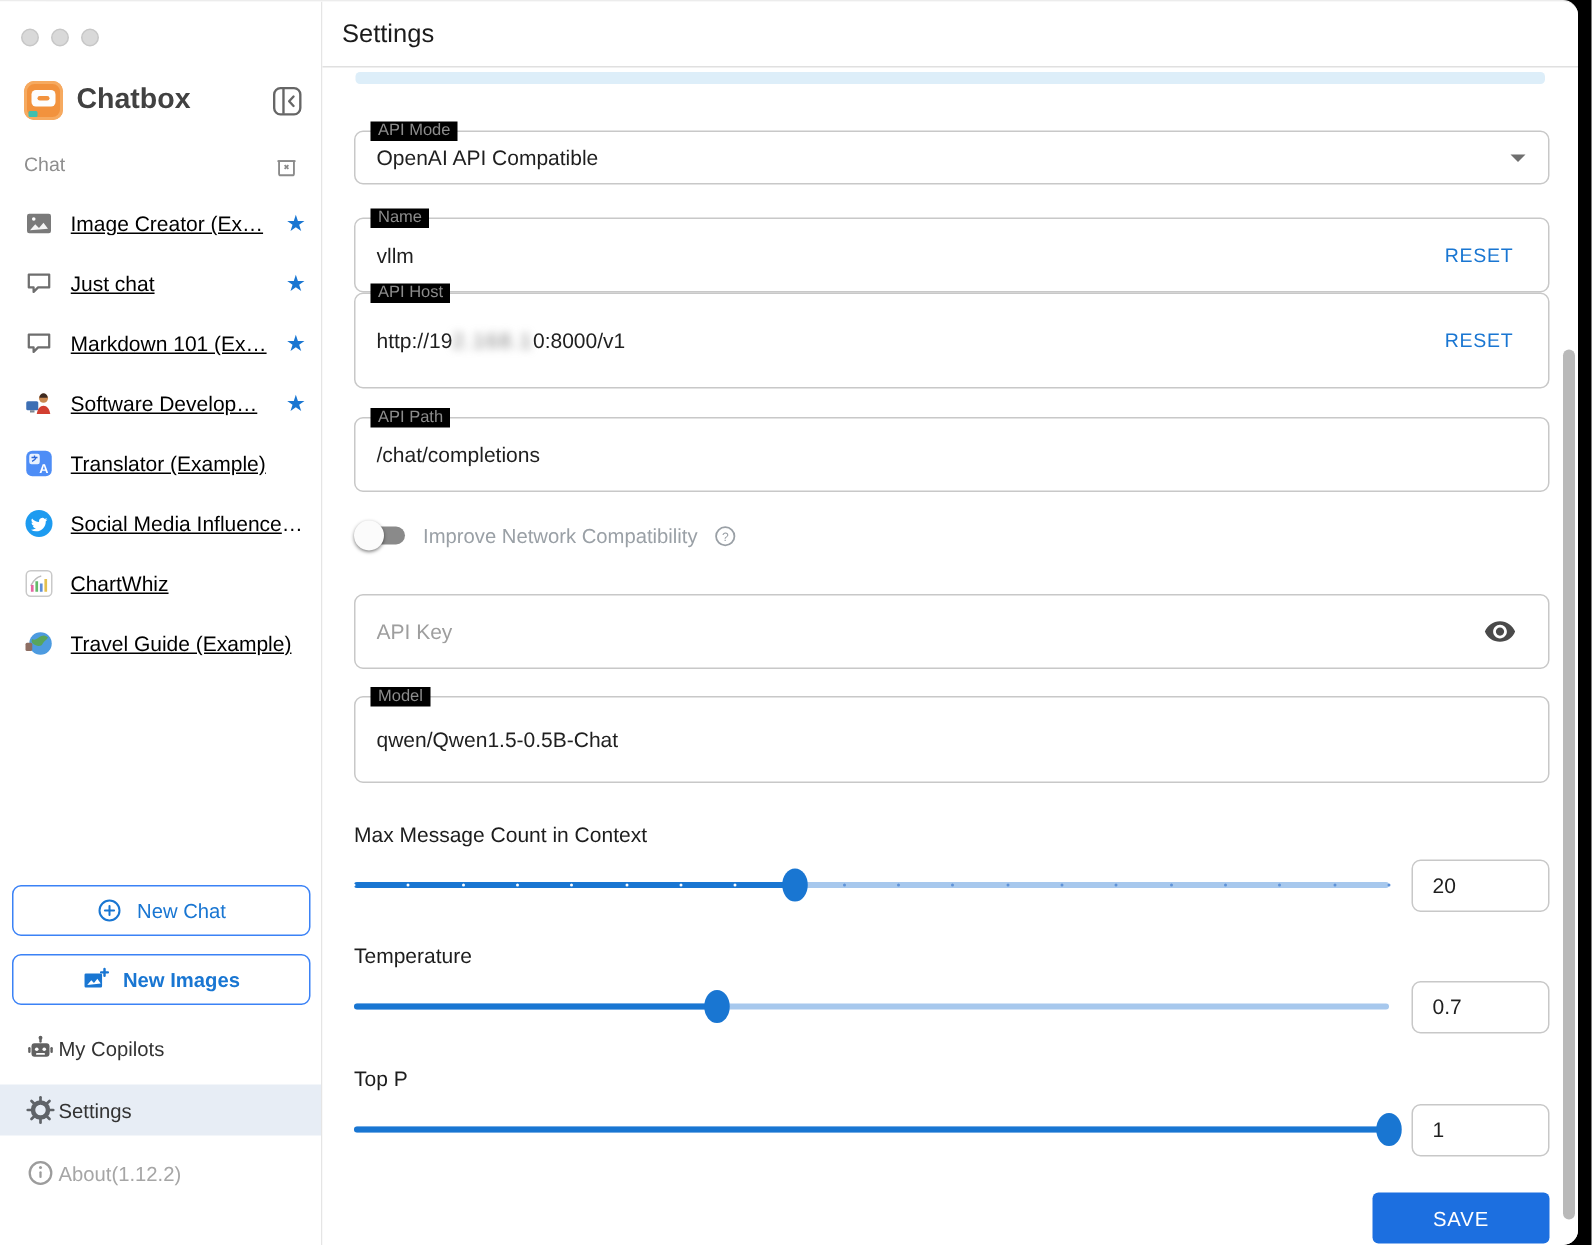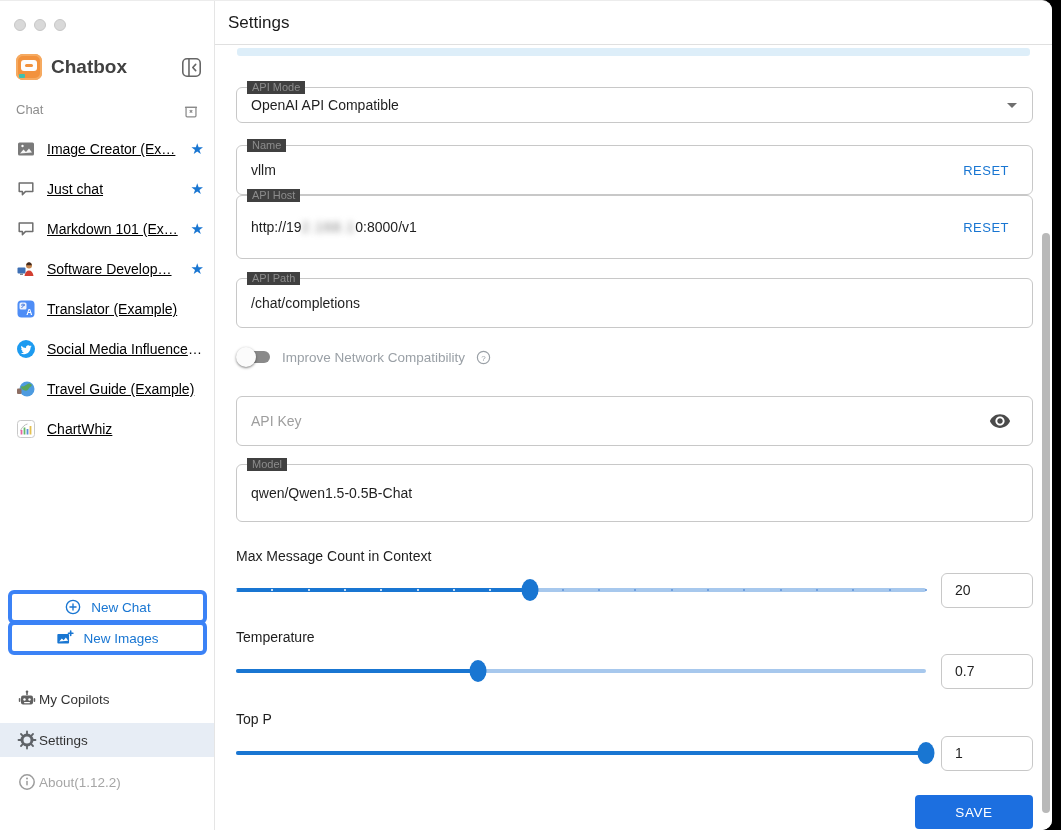--- a/index.html
+++ b/index.html
@@ -38,44 +38,44 @@
   .s-list { position:absolute; left:0; top:128px; right:0; }
   .s-item { height:40px; display:flex; align-items:center; padding:0 10px 0 16px;
             cursor:pointer; }
   .s-ic { width:20px; height:20px; flex:0 0 auto; margin-right:11px; }
   .s-ic svg { width:20px; height:20px; display:block; }
   .s-label { flex:1; font-size:14px; color:#000000; white-space:nowrap;
              overflow:hidden; text-overflow:ellipsis;text-decoration:underline; }
   .s-star { color:#1976d2; font-size:15px; margin-left:4px; flex:0 0 auto; }
 
   .side-btn { position:absolute; left:8px; width:199px; height:34px;
-              border:4px solid #3b82f6; border-radius:6px; background:#fff;
+              border:1px solid #3b82f6; border-radius:6px; background:#fff;
               color:#1976d2; font-size:13.5px; display:flex; align-items:center;
               justify-content:center; gap:9px; cursor:pointer; }
   .side-btn svg { width:18px; height:18px; }
   .btn-newchat { top:589px; }
-  .btn-newimages { top:620px; }
+  .btn-newimages { top:635px;font-weight:bold; }
 
   .nav-row { position:absolute; left:0; right:0; display:flex; align-items:center;
              padding-left:17px; gap:2px; cursor:pointer; font-size:13.5px; color:#333; }
   .nav-row svg { width:20px; height:20px; flex:0 0 auto; }
   .row-copilots { top:681px; height:34px; }
   .row-settings { top:722px; height:34px; background:#e7edf5; }
   .row-about { top:766px; height:30px; color:#a6a6a6; }
 
   
   .main { position:absolute; left:215px; top:0; right:0; bottom:0; background:#fff; }
   .main-header { height:44px; border-bottom:1px solid #e0e0e0; display:flex; align-items:center; }
   .main-title { font-size:17px; color:#1b1b1b; padding-left:13px; }
   .tab-strip { margin:3px 22px 0 22px; height:8px; background:#ddeef9; border-radius:3px; }
 
   .form { padding:0 19px 0 21px; }
 
   .field { position:relative; border:1px solid #c8c8c8; border-radius:6px; background:#fff; }
-  .field-label { position:absolute; top:-7px; left:10px; background:#404040; padding:0 5px;
+  .field-label { position:absolute; top:-7px; left:10px; background:#000000; padding:0 5px;
                  font-size:11px; color:#8c8c8c; line-height:13px; }
   .field-value { font-size:14px; color:#1f1f1f; padding-left:14px; display:flex;
                  align-items:center; height:100%; }
   .field input { position:absolute; inset:0; border:none; outline:none; background:transparent;
                  font-size:14px; color:#1f1f1f; padding-left:14px; border-radius:6px;
                  font-family:"Liberation Sans", sans-serif; }
   .field input::placeholder { color:#9e9e9e; }
   .f-apimode { margin-top:31px; height:36px; cursor:pointer; }
   .f-name    { margin-top:22px; height:50px; }
   .f-host    { height:64px; }
@@ -231,40 +231,40 @@
               <circle cx="10" cy="10" r="9" fill="#1d9bf0"></circle>
               <path transform="translate(4.6,5.2) scale(0.46)" d="M23.95 4.57a10 10 0 01-2.82.77 4.96 4.96 0 002.16-2.72c-.95.56-2 .96-3.12 1.19a4.92 4.92 0 00-8.38 4.48A13.95 13.95 0 011.67 3.15a4.93 4.93 0 001.52 6.57 4.9 4.9 0 01-2.23-.62v.06a4.92 4.92 0 003.95 4.83 4.94 4.94 0 01-2.21.08 4.93 4.93 0 004.6 3.42A9.87 9.87 0 010 19.54a13.94 13.94 0 007.55 2.21c9.05 0 14-7.5 14-13.99 0-.21 0-.42-.01-.63a10 10 0 002.41-2.56z" fill="#fff"></path>
             </svg>
           </span>
         <span class="s-label">Social Media Influencer …</span>
       </div>
 
       <div class="s-item">
         <span class="s-ic">
             <svg viewBox="0 0 20 20">
-              <circle cx="11" cy="10" r="7.5" fill="#4d9be0"></circle>
-              <path d="M5.5 7c2 1.5 4-1 6-2s3.5 0 4.5 1c-1 2-2.5 2-3.5 4s-3 2-5 1-3-2-2-4z" fill="#58a55c"></path>
-              <rect x="1" y="9.5" width="4.5" height="5.5" rx="1" fill="#8d6e63"></rect>
-            </svg>
-          </span>
-        <span class="s-label">Travel Guide (Example)</span>
-      </div>
-
-      <div class="s-item">
-        <span class="s-ic">
-            <svg viewBox="0 0 20 20">
               <rect x="1.5" y="1.5" width="17" height="17" rx="3" fill="#fff" stroke="#c9c9c9"></rect>
               <path d="M4.5 11.5c2-4 4.5-6 7-6.5" stroke="#bdbdbd" fill="none"></path>
               <rect x="4.6" y="11" width="1.8" height="4.5" fill="#e466a3"></rect>
               <rect x="7.6" y="8.5" width="1.8" height="7" fill="#64b96a"></rect>
               <rect x="10.6" y="10" width="1.8" height="5.5" fill="#5e8fd8"></rect>
               <rect x="13.6" y="7" width="1.8" height="8.5" fill="#e4c04e"></rect>
             </svg>
           </span>
         <span class="s-label">ChartWhiz</span>
+      </div>
+
+      <div class="s-item">
+        <span class="s-ic">
+            <svg viewBox="0 0 20 20">
+              <circle cx="11" cy="10" r="7.5" fill="#4d9be0"></circle>
+              <path d="M5.5 7c2 1.5 4-1 6-2s3.5 0 4.5 1c-1 2-2.5 2-3.5 4s-3 2-5 1-3-2-2-4z" fill="#58a55c"></path>
+              <rect x="1" y="9.5" width="4.5" height="5.5" rx="1" fill="#8d6e63"></rect>
+            </svg>
+          </span>
+        <span class="s-label">Travel Guide (Example)</span>
       </div>
 
 
     </div>
 
     <div class="side-btn btn-newchat">
       <svg viewBox="0 0 20 20">
           <circle cx="10" cy="10" r="7.4" fill="none" stroke="#1976d2" stroke-width="1.5"></circle>
           <path d="M10 6.6v6.8M6.6 10h6.8" stroke="#1976d2" stroke-width="1.5" stroke-linecap="round"></path>
         </svg>

